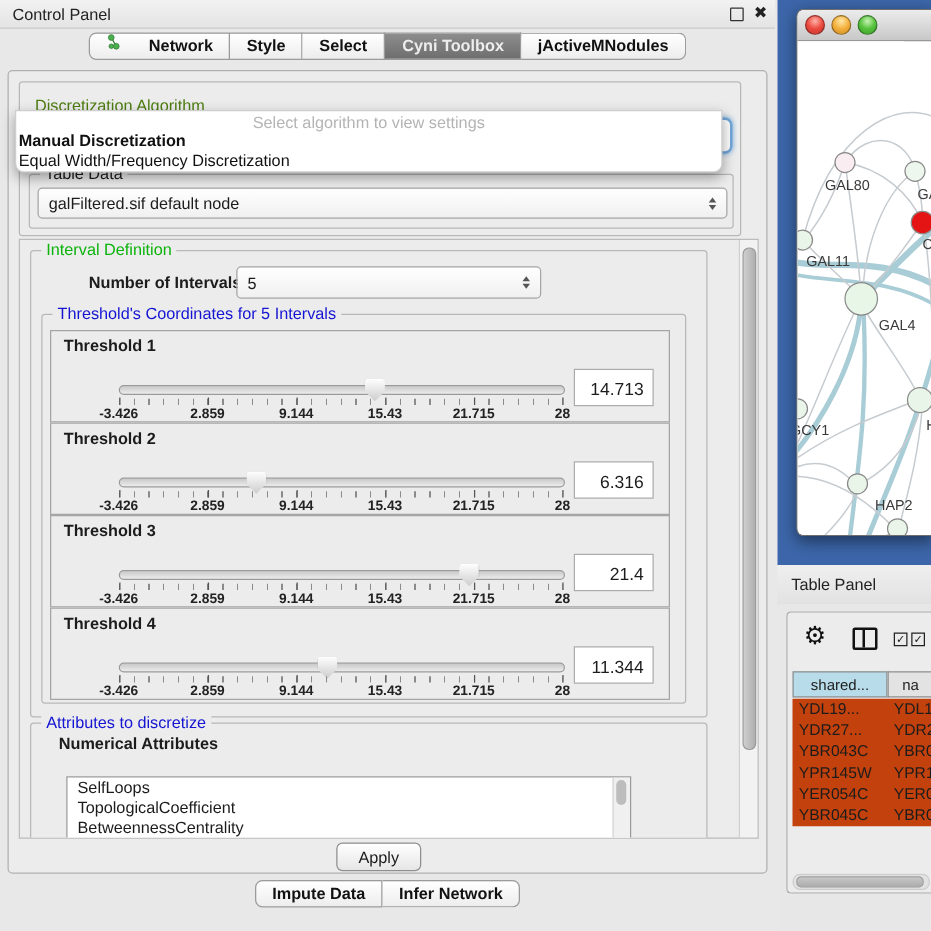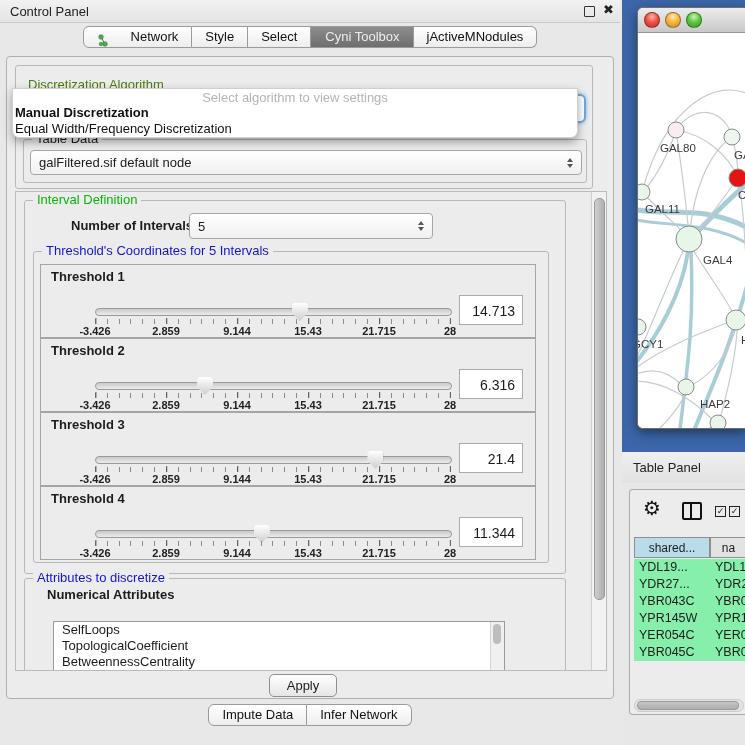--- a/index.html
+++ b/index.html
@@ -9,23 +9,23 @@
 
   
   .cp-titlebar{left:0;top:0;width:620px;height:22px;background:linear-gradient(#f2f2f2,#e4e4e4);
        border-bottom:1px solid #c9c9c9;}
   .cp-title{left:10px;top:4px;font-size:13px;color:#222;}
   .float-ico{left:584px;top:6px;width:9px;height:9px;border:1.5px solid #333;border-radius:1px;}
   .close-ico{left:603px;top:2px;font-size:13px;font-weight:bold;color:#222;}
 
   .top-tabs{left:0;top:26px;width:620px;display:flex;justify-content:center;}
   .bot-tabs{left:0;top:704px;width:620px;display:flex;justify-content:center;}
-  .seg{height:20px;line-height:20px;padding:0 13px;font-size:13px;font-weight:400;
+  .seg{height:20px;line-height:20px;padding:0 13px;font-size:13px;font-weight:700;
        background:linear-gradient(#ffffff,#ededed);border:1px solid #9b9b9b;border-left:none;
-       color:#111;display:flex;align-items:flex-end;gap:22px;}
+       color:#111;display:flex;align-items:flex-start;gap:22px;}
   .seg.first{border-left:1px solid #9b9b9b;border-radius:6px 0 0 6px;}
   .seg.last{border-radius:0 6px 6px 0;}
   .seg.sel{background:linear-gradient(#8d8d8d,#6e6e6e);color:#ededed;padding-left:14px;}
 
   .main-panel{left:6px;top:56px;width:606px;height:641px;background:#ececec;
        border:1px solid #b0b0b0;border-radius:4px;}
 
   .box{position:absolute;border:1px solid #b8b8b8;border-radius:3px;background:#ececec;}
   .gtitle{position:absolute;top:-9px;left:8px;background:#ececec;padding:0 4px;font-size:13px;}
   .gtitle.green{color:#0bb40b;}
@@ -103,21 +103,21 @@
        border-right:none;border-radius:4px 0 0 4px;overflow:hidden;}
   .gear{position:absolute;left:13px;top:6px;font-size:20px;color:#111;}
   .cols-ico{position:absolute;left:52px;top:12px;width:16px;height:14px;border:2px solid #111;border-radius:2px;}
   .cols-ico::after{content:'';position:absolute;left:6px;top:0;width:2px;height:14px;background:#111;}
   .chk{position:absolute;top:16px;width:9px;height:9px;border:1.5px solid #222;font-size:9px;line-height:9px;
        text-align:center;color:#222;font-weight:bold;}
   .tp-header{position:absolute;left:4px;top:47px;width:112px;height:21px;display:flex;font-size:12px;}
   .tp-header .hc{border:1px solid #8f8f8f;border-right:none;display:flex;align-items:center;justify-content:center;}
   .hc.c1{width:74px;background:#b9dcea;border-right:1px solid #8f8f8f;}
   .hc.c2{flex:1;background:#e3e3e3;}
-  .tp-rows{position:absolute;left:4px;top:69px;width:112px;height:102px;overflow:hidden;font-size:12.5px;background:#86efac;}
+  .tp-rows{position:absolute;left:4px;top:69px;width:112px;height:102px;overflow:hidden;font-size:12.5px;background:#c2410c;}
   .tp-row{display:flex;height:17px;line-height:17px;}
   .tp-row .c1{width:69px;padding-left:5px;overflow:hidden;white-space:nowrap;}
   .tp-row .c2{flex:1;padding-left:7px;overflow:hidden;white-space:nowrap;}
   .hsb{position:absolute;left:4px;top:209px;width:108px;height:11px;background:#e2e2e2;border-radius:6px;border:1px solid #cdcdcd;}
   .hsb .thumb-h{position:absolute;left:2px;top:1px;width:100px;height:7px;border-radius:4px;
        background:linear-gradient(#c6c6c6,#aeaeae);border:1px solid #9a9a9a;}
 
   .net-ico-dot{fill:#4caf50;stroke:#2e7d32;stroke-width:.6;}
 </style>
 </head>

